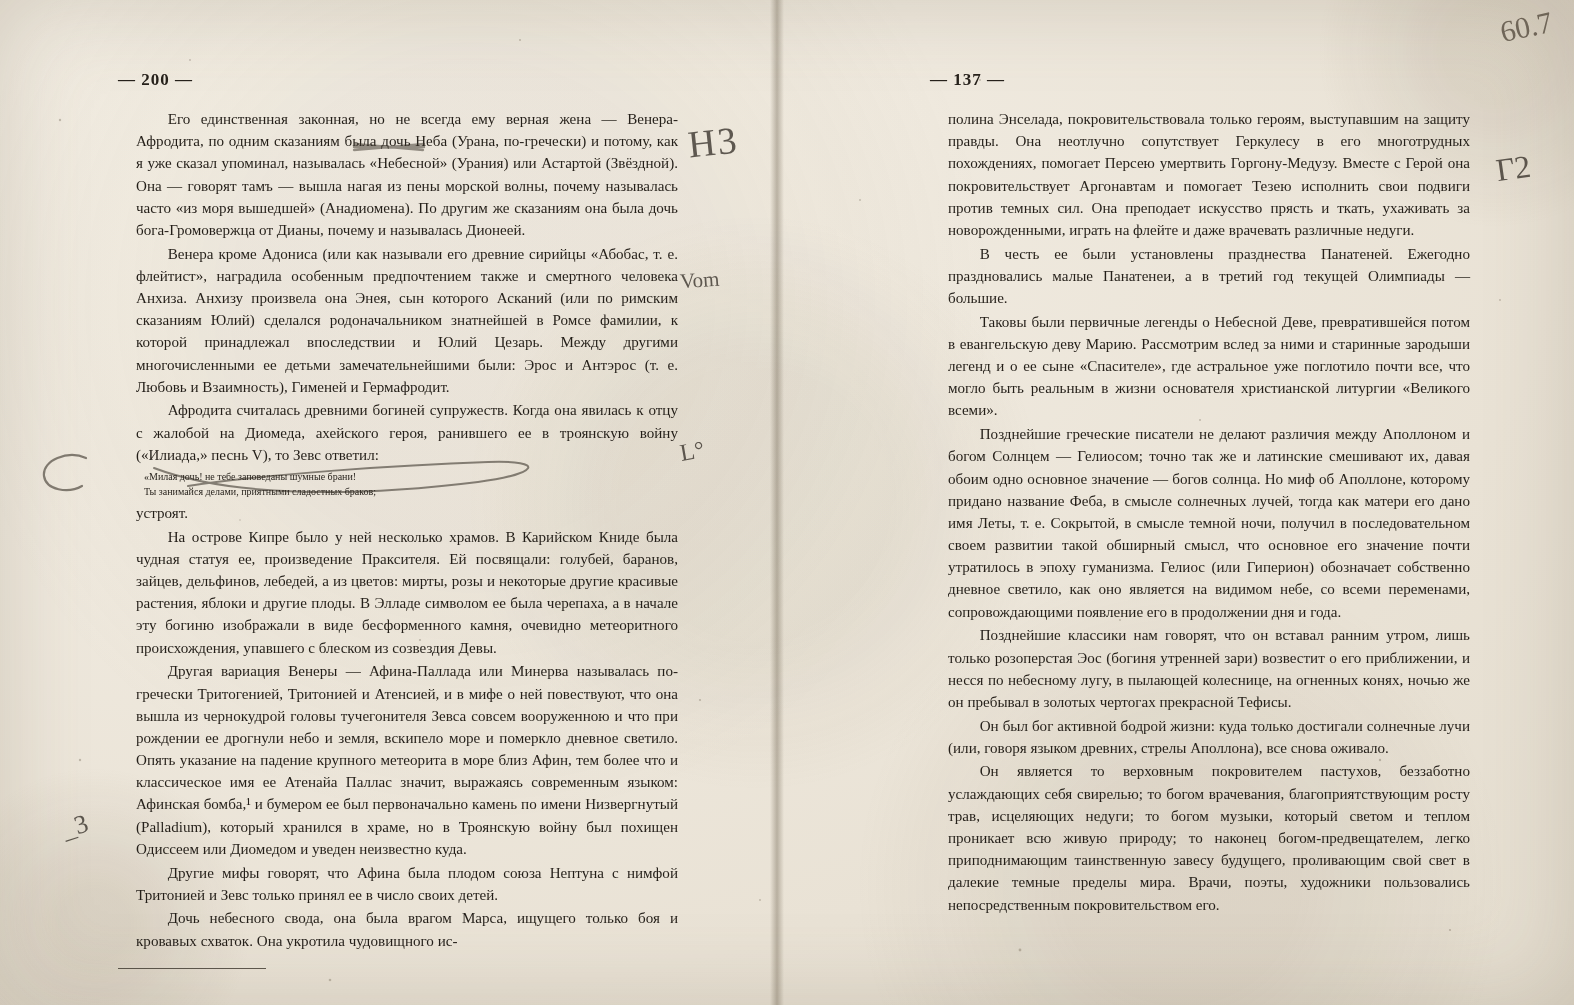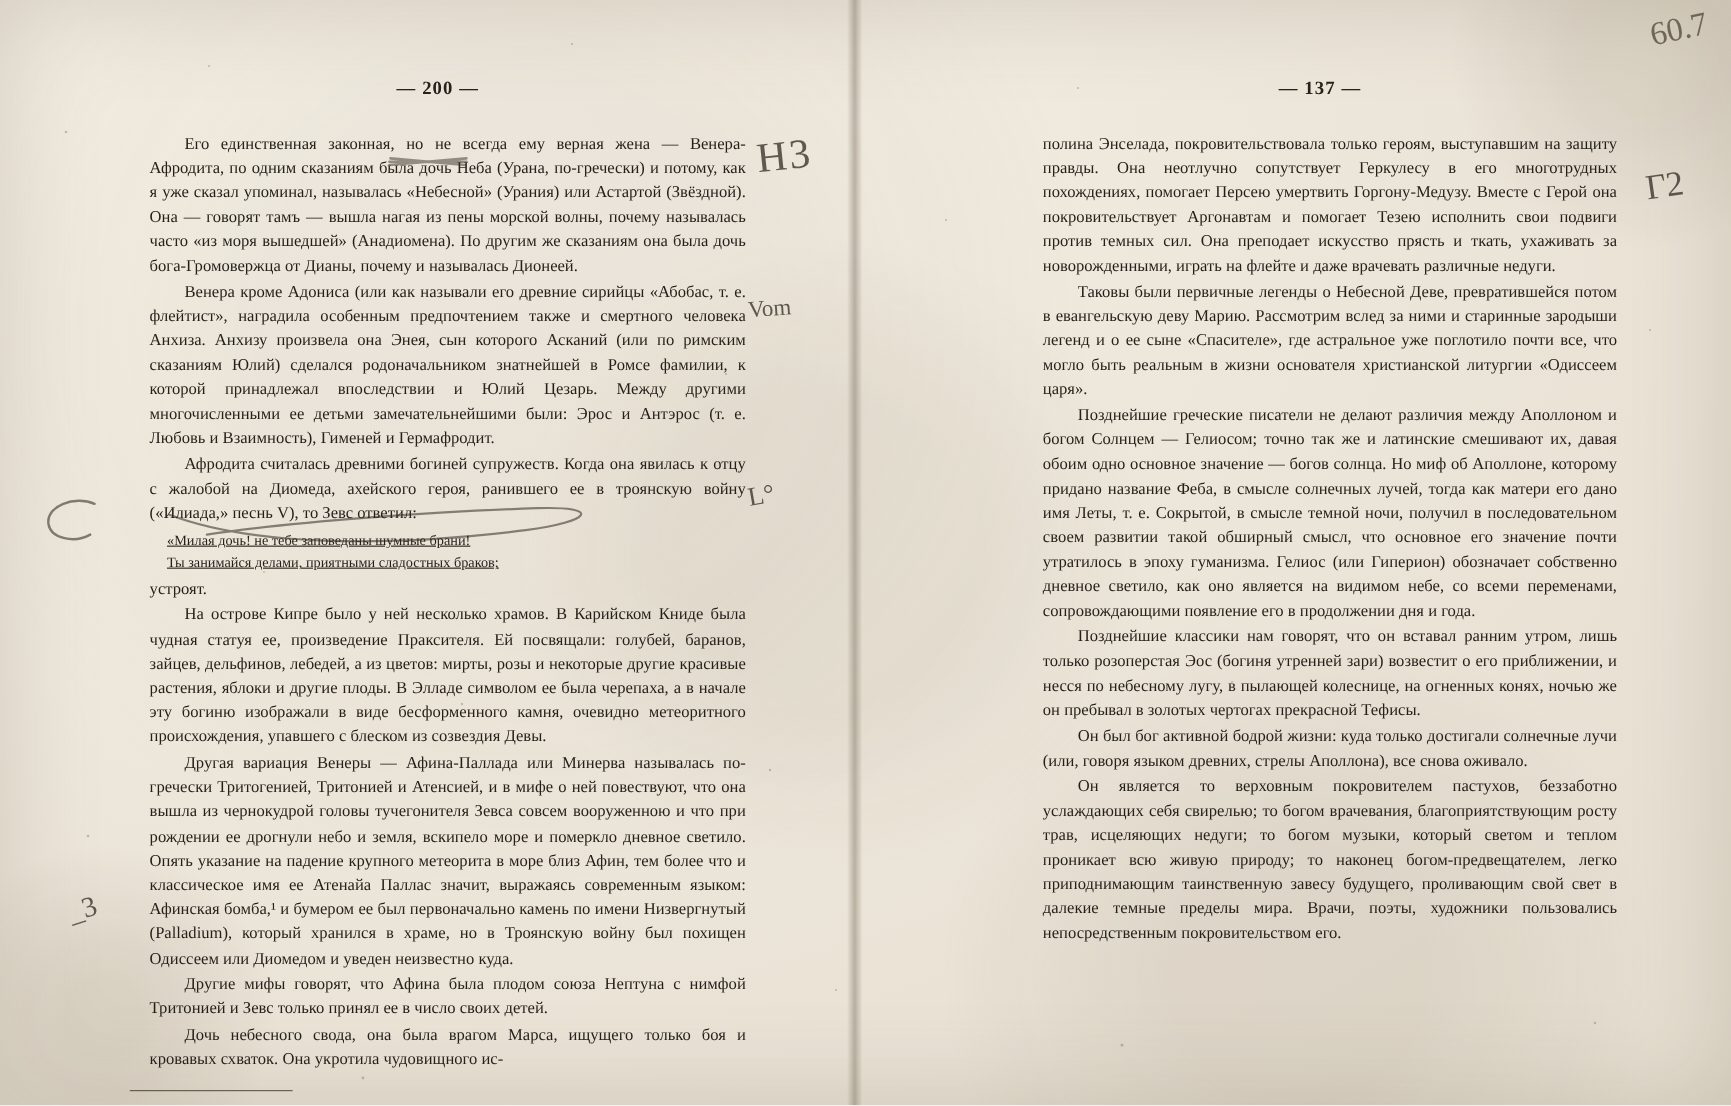--- a/index.html
+++ b/index.html
@@ -50,48 +50,47 @@
 
   .col {
     position: absolute;
     top: 0;
     height: 100%;
   }
   .col.left  { left: 118px;  width: 560px; }
   .col.right { left: 930px;  width: 540px; }
 
   .folio {
-    text-align: center;
+    text-align: left;
     font-size: 17px;
     font-weight: bold;
     letter-spacing: 1px;
     margin-top: 70px;
-    margin-bottom: 30px;
+    margin-bottom: 18px;
     color: #27221c;
   }
 
   .body-text {
     font-size: 15.1px;
     line-height: 1.47;
     text-align: justify;
     text-justify: inter-word;
     hyphens: manual;
     color: #241f19;
   }
   .body-text p {
     margin: 0 0 0.10em 18px;
     text-indent: 2.1em;
   }
   .body-text p.noindent { text-indent: 0; }
 
   .verse {
     margin: 0.25em 0 0.25em 0;
-    font-size: 13px;
+    font-size: 10px;
     line-height: 1.55;
-    text-decoration: underline;
   }
   .verse div { text-indent: 0; padding-left: 2.6em; }
 
   .footnote-rule {
     width: 148px;
     height: 1px;
     background: #3a332a;
     margin: 16px 0 6px 0;
     opacity: 0.8;
   }
@@ -210,21 +209,22 @@
 
     <div class="footnote-rule"></div>
 
   </div>
 
   <div class="col right">
     <div class="folio">— 137 —</div>
 
     <div class="body-text">
       <p class="noindent">полина Энселада, покровительствовала только героям, выступавшим на защиту правды. Она неотлучно сопутствует Геркулесу в его многотрудных похождениях, помогает Персею умертвить Горгону-Медузу. Вместе с Герой она покровительствует Аргонавтам и помогает Тезею исполнить свои подвиги против темных сил. Она преподает искусство прясть и ткать, ухаживать за новорожденными, играть на флейте и даже врачевать различные недуги.</p>
-      <p>Таковы были первичные легенды о Небесной Деве, превратившейся потом в евангельскую деву Марию. Рассмотрим вслед за ними и старинные зародыши легенд и о ее сыне «Спасителе», где астральное уже поглотило почти все, что могло быть реальным в жизни основателя христианской литургии «Одиссеем царя».</p>
+      <p>В честь ее были установлены празднества Панатеней. Ежегодно праздновались малые Панатенеи, а в третий год текущей Олимпиады — большие.</p>
+      <p>Таковы были первичные легенды о Небесной Деве, превратившейся потом в евангельскую деву Марию. Рассмотрим вслед за ними и старинные зародыши легенд и о ее сыне «Спасителе», где астральное уже поглотило почти все, что могло быть реальным в жизни основателя христианской литургии «Великого всеми».</p>
       <p>Позднейшие греческие писатели не делают различия между Аполлоном и богом Солнцем — Гелиосом; точно так же и латинские смешивают их, давая обоим одно основное значение — богов солнца. Но миф об Аполлоне, которому придано название Феба, в смысле солнечных лучей, тогда как матери его дано имя Леты, т. е. Сокрытой, в смысле темной ночи, получил в последовательном своем развитии такой обширный смысл, что основное его значение почти утратилось в эпоху гуманизма. Гелиос (или Гиперион) обозначает собственно дневное светило, как оно является на видимом небе, со всеми переменами, сопровождающими появление его в продолжении дня и года.</p>
       <p>Позднейшие классики нам говорят, что он вставал ранним утром, лишь только розоперстая Эос (богиня утренней зари) возвестит о его приближении, и несся по небесному лугу, в пылающей колеснице, на огненных конях, ночью же он пребывал в золотых чертогах прекрасной Тефисы.</p>
       <p>Он был бог активной бодрой жизни: куда только достигали солнечные лучи (или, говоря языком древних, стрелы Аполлона), все снова оживало.</p>
       <p>Он является то верховным покровителем пастухов, беззаботно услаждающих себя свирелью; то богом врачевания, благоприятствующим росту трав, исцеляющих недуги; то богом музыки, который светом и теплом проникает всю живую природу; то наконец богом-предвещателем, легко приподнимающим таинственную завесу будущего, проливающим свой свет в далекие темные пределы мира. Врачи, поэты, художники пользовались непосредственным покровительством его.</p>
     </div>
   </div>
 
   <div class="corner-number">60.7</div>
 
   <div class="marg marg-hz">Н3</div>

